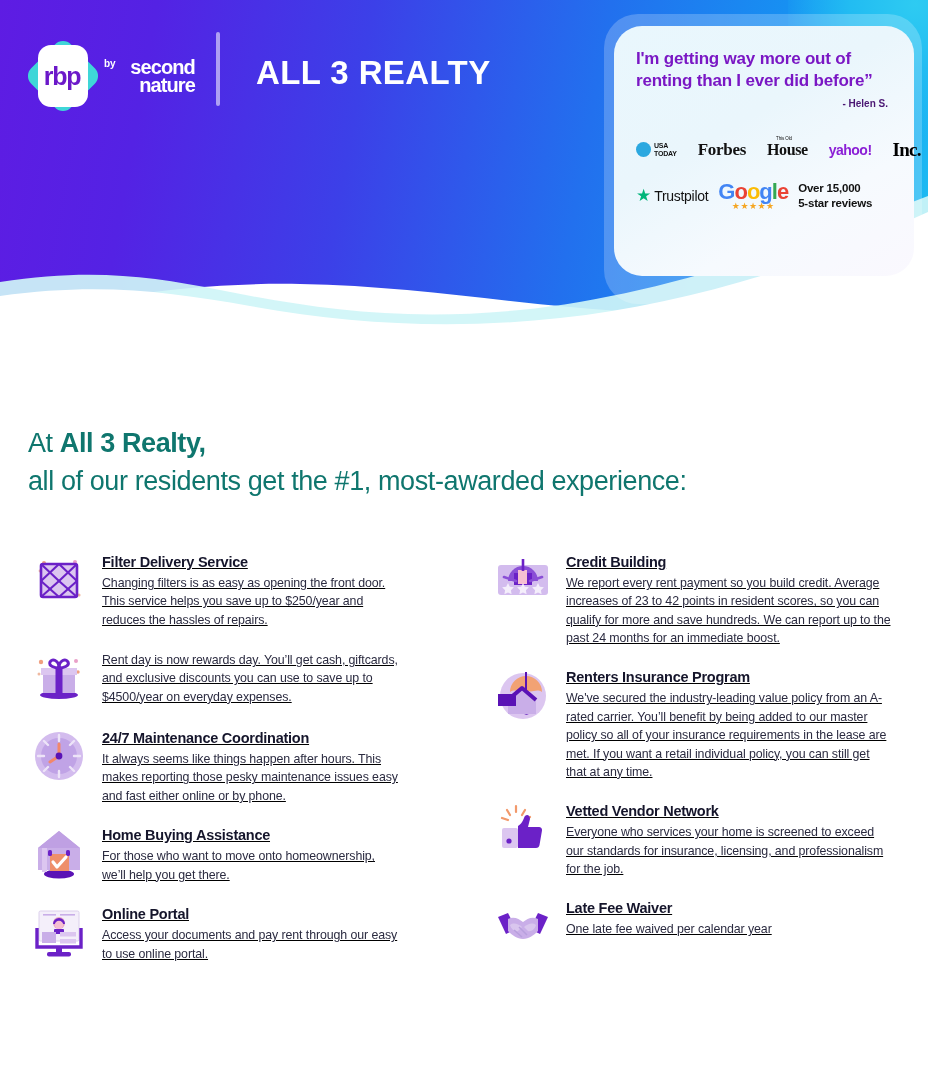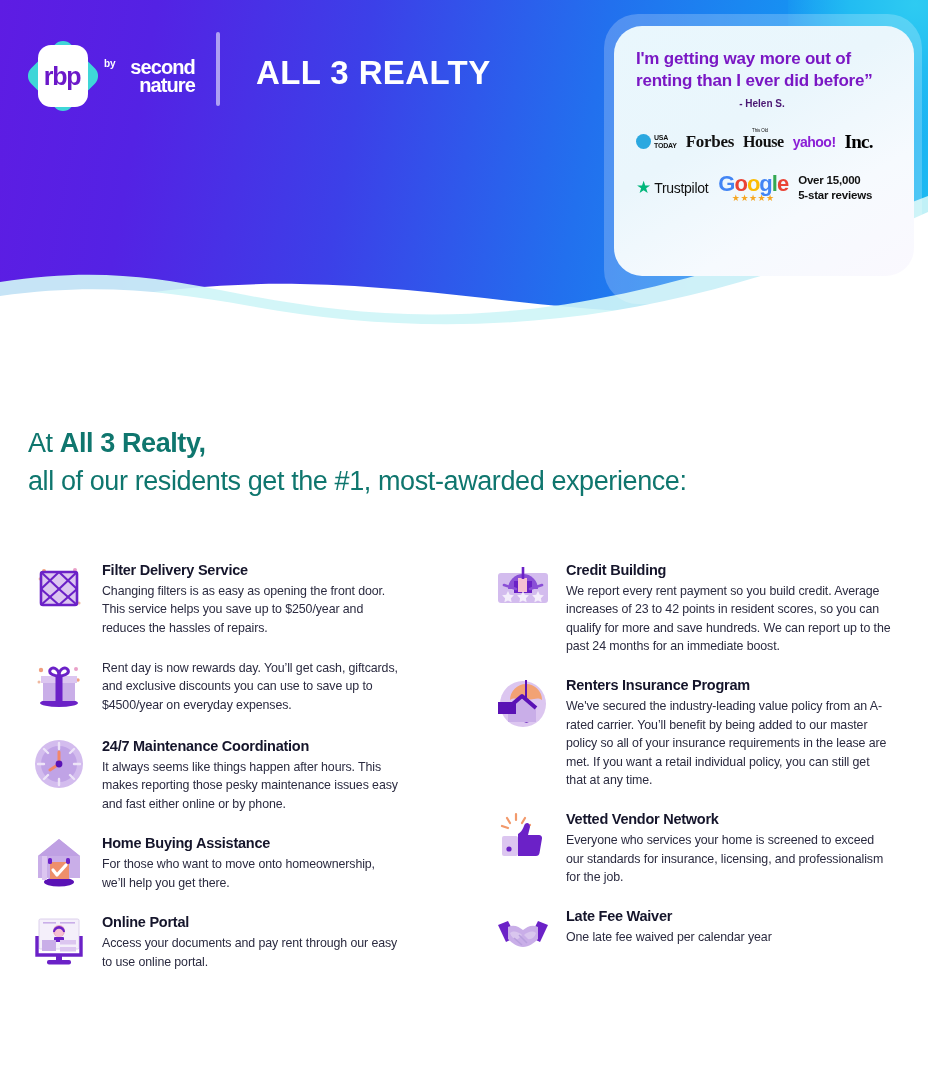--- a/index.html
+++ b/index.html
@@ -71,25 +71,25 @@
   .tcard {
     position:absolute; left:614px; top:26px; width:300px; height:250px;
     background: linear-gradient(150deg, #E9F7FD 0%, #EAF6FC 40%, #F6FAFE 70%, #FAF8FE 100%);
     border-radius:28px; padding:22px 22px 14px 22px;
   }
   .tquote {
     color:#7A17C4; font-size:17px; font-weight:bold; line-height:1.28;
     letter-spacing:-0.2px;
   }
   .tauthor {
-    text-align:center; color:#4A1673; font-size:10px; font-weight:bold;
+    text-align:right; color:#4A1673; font-size:10px; font-weight:bold;
     margin-top:6px; padding-right:4px;
   }
   .press-row {
-    display:flex; align-items:center; gap:9px; margin-top:22px;
+    display:flex; align-items:center; gap:21px; margin-top:30px;
     justify-content:flex-start;
   }
   .usatoday { display:flex; align-items:center; gap:3px; }
   .usa-dot { width:15px; height:15px; border-radius:50%; background:#2BA8E0; }
   .usa-txt { font-size:7px; font-weight:bold; color:#111; line-height:1.05; letter-spacing:-0.2px;}
   .forbes { font-family:"Liberation Serif", serif; font-size:17px; font-weight:bold; color:#111; letter-spacing:-0.3px;}
   .toh { position:relative; }
   .toh-sup { position:absolute; top:-5px; left:9px; font-size:4.5px; color:#111; letter-spacing:-0.1px; white-space:nowrap;}
   .toh-main { font-family:"Liberation Serif", serif; font-size:16px; font-weight:bold; color:#111; letter-spacing:-0.4px;}
   .yahoo { font-size:14px; font-weight:bold; color:#8B1FD6; letter-spacing:-0.5px;}
@@ -107,21 +107,21 @@
 
   
   .main-head {
     position:absolute; left:28px; top:424px; width:840px;
     font-size:27px; color:#0f766e; line-height:1.42; letter-spacing:-0.4px;
   }
   .main-head b { font-weight:bold; }
 
   
   .cols { position:absolute; left:0; top:545px; width:928px; }
-  .col { position:absolute; top:12px; }
+  .col { position:absolute; top:4px;text-decoration:underline; }
   .col-left { left:28px; width:370px; }
   .col-right { left:492px; width:400px; }
   .bitem { display:flex; align-items:flex-start; margin-bottom:17px; }
   .bicon { width:62px; min-width:62px; height:62px; margin-right:12px; display:flex; align-items:center; justify-content:center;}
   .bicon svg { display:block; }
   .btxt { flex:1; padding-top:5px; }
   .btitle { font-size:14.5px; font-weight:bold; color:#15152B; letter-spacing:-0.25px; margin-bottom:4px;}
   .bdesc { font-size:12.4px; color:#2B2B40; line-height:1.48; letter-spacing:-0.1px;}
 </style>
 </head>

